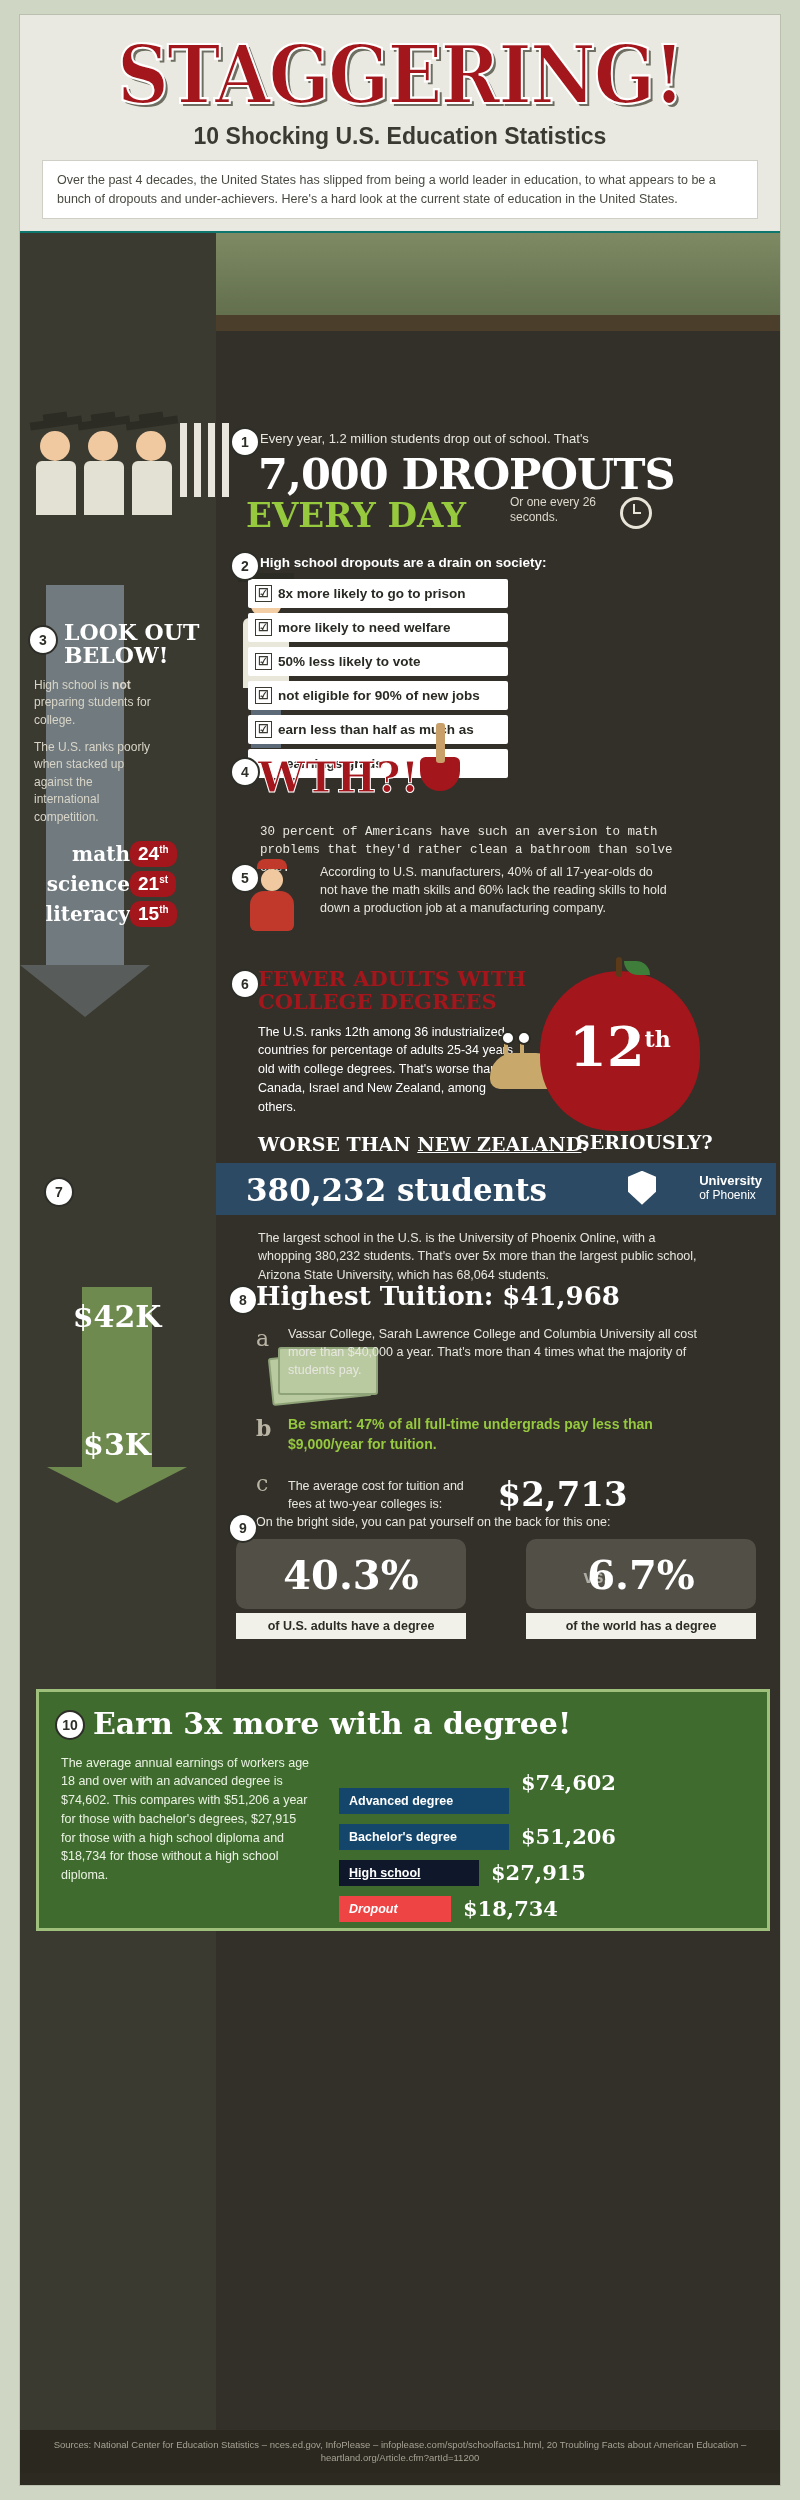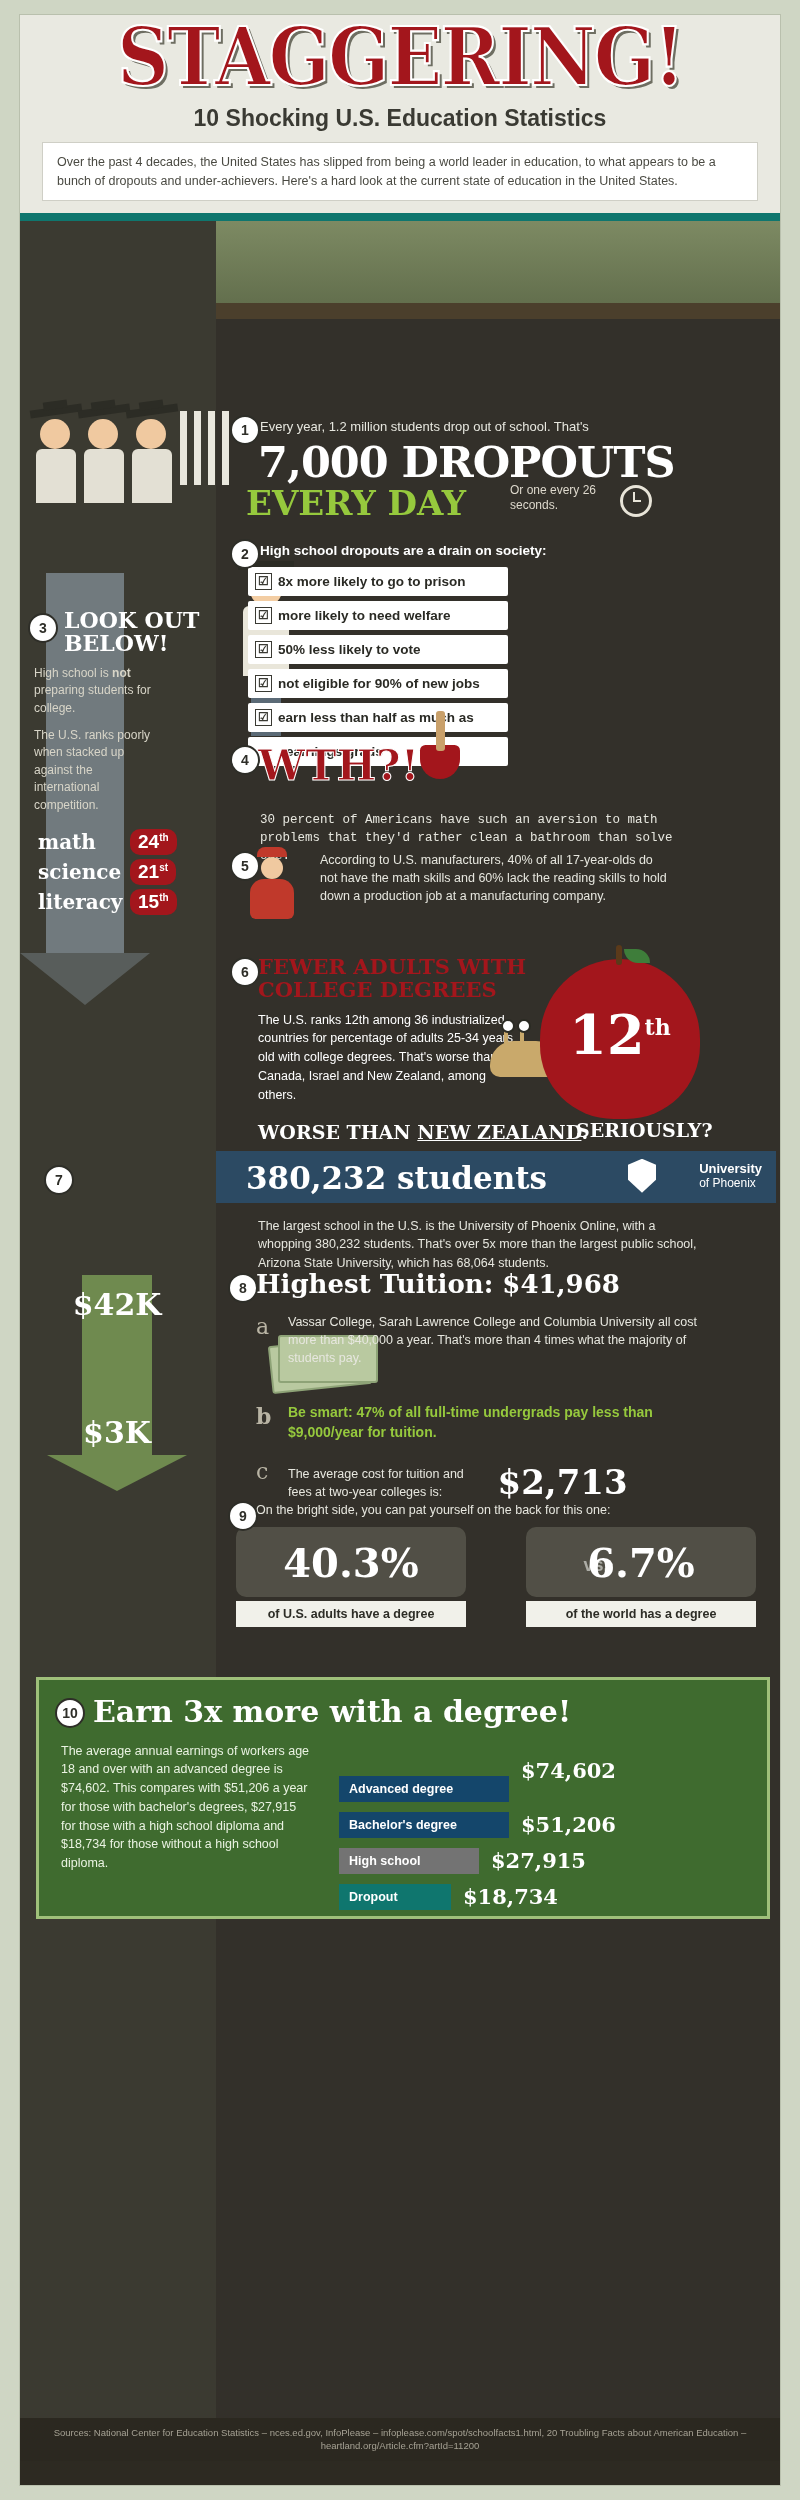--- a/index.html
+++ b/index.html
@@ -13,22 +13,22 @@
     position:relative;
     width:760px; height:2470px;
     margin:15px auto 0 auto;
     background:#2d2a22;
     box-shadow:0 0 0 1px #b9c0ad;
   }
   
   .header{
     position:relative;
     background:#e9e9e1;
-    padding:2px 0 8px 0;
-    border-bottom:8px solid #0f766e;
+    padding:20px 0 8px 0;
+    border-bottom:2px solid #0f766e;
   }
   .title{
     text-align:center;
     font-family:"DejaVu Serif", serif;
     font-weight:bold;
     font-size:72px;
     letter-spacing:-2px;
     color:#a3161c;
     -webkit-text-stroke:2px #ffffff;
     text-shadow:3px 3px 0 #6e6e62;
@@ -101,21 +101,21 @@
   .list .row .chk{
     position:absolute;left:7px;top:6px;width:15px;height:15px;
     border:1px solid #3a3a33;background:#fff;font-size:12px;line-height:14px;text-align:center;color:#3a3a33;
   }
   .list .row.cont{padding-left:38px;}
   
   .lookout{position:absolute;left:14px;top:388px;width:176px;color:#fff;}
   .lookout .hl{font-family:"DejaVu Serif",serif;font-weight:bold;font-size:22px;line-height:1.05;color:#ffffff;}
   .lookout p{font-size:12px;color:#d8d5c8;line-height:1.45;margin:10px 0 0 0;width:118px;}
   .ranktable{position:absolute;left:18px;top:608px;width:170px;}
-  .ranktable .r{display:flex;align-items:center;margin-bottom:4px;}
+  .ranktable .r{display:flex;align-items:center;margin-bottom:4px;text-align:right;}
   .ranktable .lbl{font-family:"DejaVu Serif",serif;font-weight:bold;font-size:20px;color:#ffffff;width:92px;}
   .ranktable .val{background:#a3161c;color:#fff;font-weight:bold;font-size:19px;padding:2px 8px;border-radius:10px;}
   .ranktable .val sup{font-size:10px;}
   .bigarrow{
     position:absolute;left:26px;top:352px;width:78px;height:380px;
     background:#9fb0bd;opacity:.55;
   }
   .bigarrow:after{
     content:"";position:absolute;left:-26px;top:380px;
     border-left:65px solid transparent;border-right:65px solid transparent;
@@ -213,22 +213,22 @@
   .s10 h2{
     margin:14px 0 10px 54px;font-family:"DejaVu Serif",serif;font-weight:bold;font-size:30px;color:#ffffff;
   }
   .s10 .txt{position:absolute;left:22px;top:62px;width:250px;color:#eaf3e2;font-size:12.5px;line-height:1.5;}
   .bars10{position:absolute;right:18px;top:60px;width:410px;}
   .bars10 .r{display:flex;align-items:center;margin-bottom:10px;}
   .bars10 .lb{background:#16324a;color:#ffffff;font-size:12.5px;font-weight:bold;padding:6px 10px;min-width:150px;}
   .bars10 .vl{margin-left:12px;font-family:"DejaVu Serif",serif;font-weight:bold;font-size:21px;color:#ffffff;}
   .bars10 .r.a .lb{background:#14466b;margin-top:36px;}
   .bars10 .r.b .lb{background:#14466b;}
-  .bars10 .r.c .lb{background:#737373;width:120px;min-width:120px;}
-  .bars10 .r.d .lb{background:#0f766e;width:92px;min-width:92px;}
+  .bars10 .r.c .lb{background:#0f172a;width:120px;min-width:120px;text-decoration:underline;}
+  .bars10 .r.d .lb{background:#ef4444;width:92px;min-width:92px;font-style:italic;}
   .sources{
     position:absolute;left:0;bottom:0;width:100%;
     background:#2b2820;color:#a5a193;font-size:9.5px;text-align:center;
     padding:8px 0;line-height:1.4;
   }
   
   .grad{position:absolute;top:186px;}
   .grad .cap{width:52px;height:8px;background:#2c2c25;transform:rotate(-8deg);}
   .grad .cap:after{content:"";position:absolute;left:14px;top:-6px;width:24px;height:8px;background:#2c2c25;}
   .grad .face{width:30px;height:30px;background:#f0c9a0;border-radius:50%;margin:4px 0 0 10px;}

